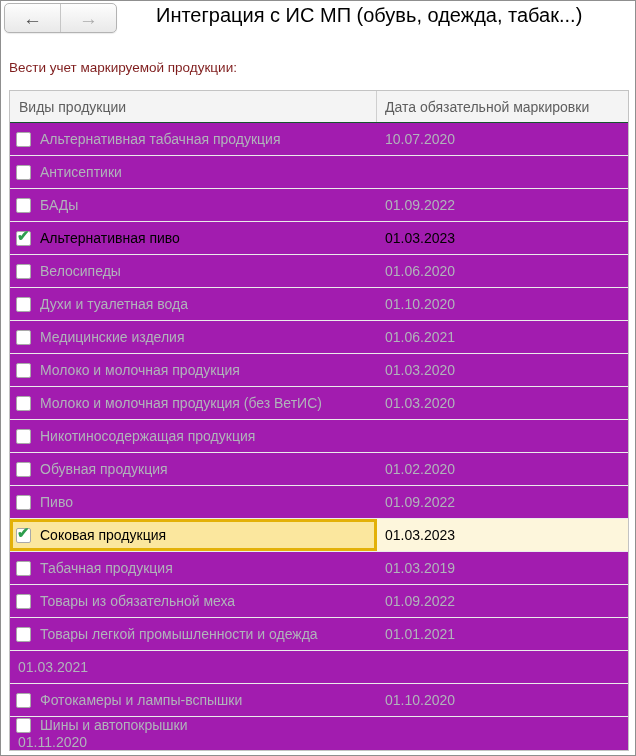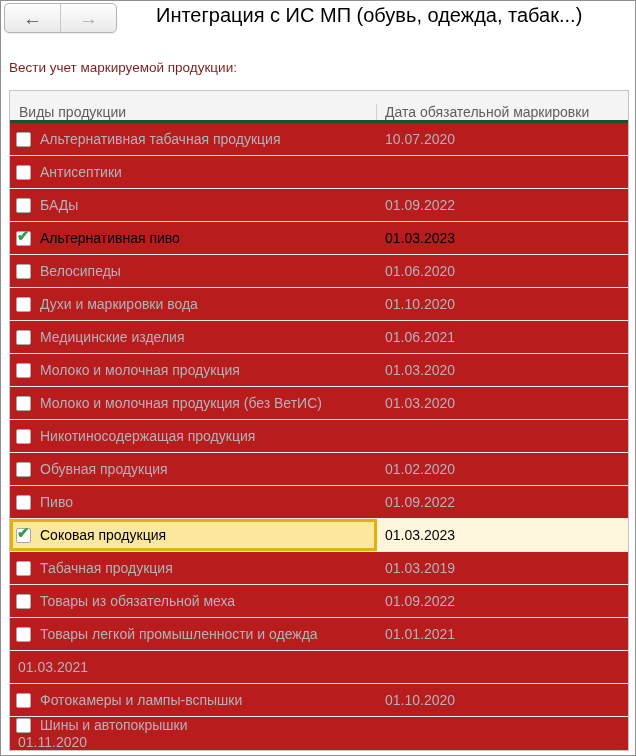--- a/index.html
+++ b/index.html
@@ -46,37 +46,37 @@
   
   .table {
     position:absolute; left:8px; top:89px;
     width:620px;
     border:1px solid #c3c3c3;
     background:#fff;
   }
   .thead {
     display:flex; height:32px;
     background:#f4f4f4;
-    border-bottom:3px solid #14532d;
-    color:#5e5e5e; font-size:14px;align-items:flex-end;
+    border-bottom:1px solid #14532d;
+    color:#5e5e5e; font-size:14px;
   }
   .thead .hc1 {
     width:367px; display:flex; align-items:center;
     padding-left:9px;
     border-right:1px solid #cfcfcf;
   }
   .thead .hc2 {
     flex:1; display:flex; align-items:center;
     padding-left:8px;
   }
   .row {
     display:flex; height:33px;
     border-bottom:1px solid #ebebeb;
     font-size:14px; color:#b0b4ba;
-    background:#b91c1c;
+    background:#a21caf;
     cursor:pointer;
   }
   .row:last-child { border-bottom:none;flex-direction:column; }
   .c1 {
     width:367px; display:flex; align-items:center;
     padding-left:6px;
   }
   .c2 {
     flex:1; display:flex; align-items:center;
     padding-left:8px;
@@ -172,21 +172,21 @@
       <span class="prod-label">Велосипеды</span>
     </div>
     <div class="c2 date">01.06.2020</div>
   </div>
 
   <div class="row">
     <div class="c1">
       <span class="checkbox">
         <span class="checkmark"></span>
       </span>
-      <span class="prod-label">Духи и маркировки вода</span>
+      <span class="prod-label">Духи и туалетная вода</span>
     </div>
     <div class="c2 date">01.10.2020</div>
   </div>
 
   <div class="row">
     <div class="c1">
       <span class="checkbox">
         <span class="checkmark"></span>
       </span>
       <span class="prod-label">Медицинские изделия</span>

